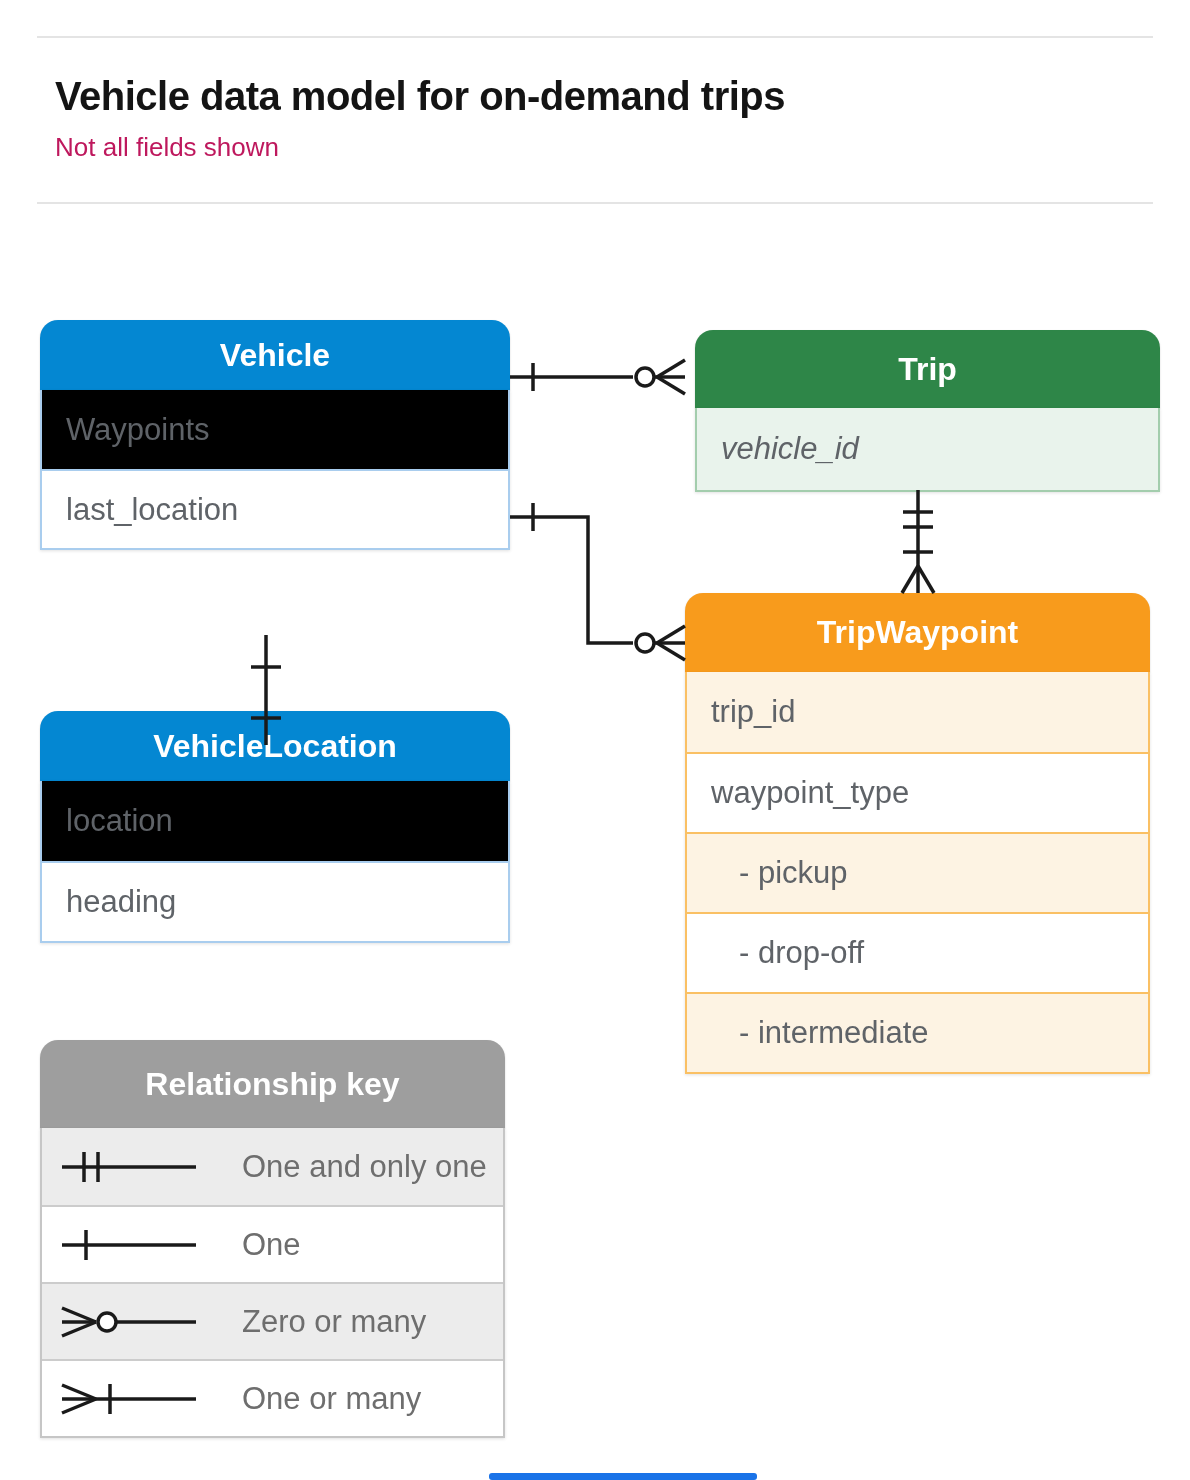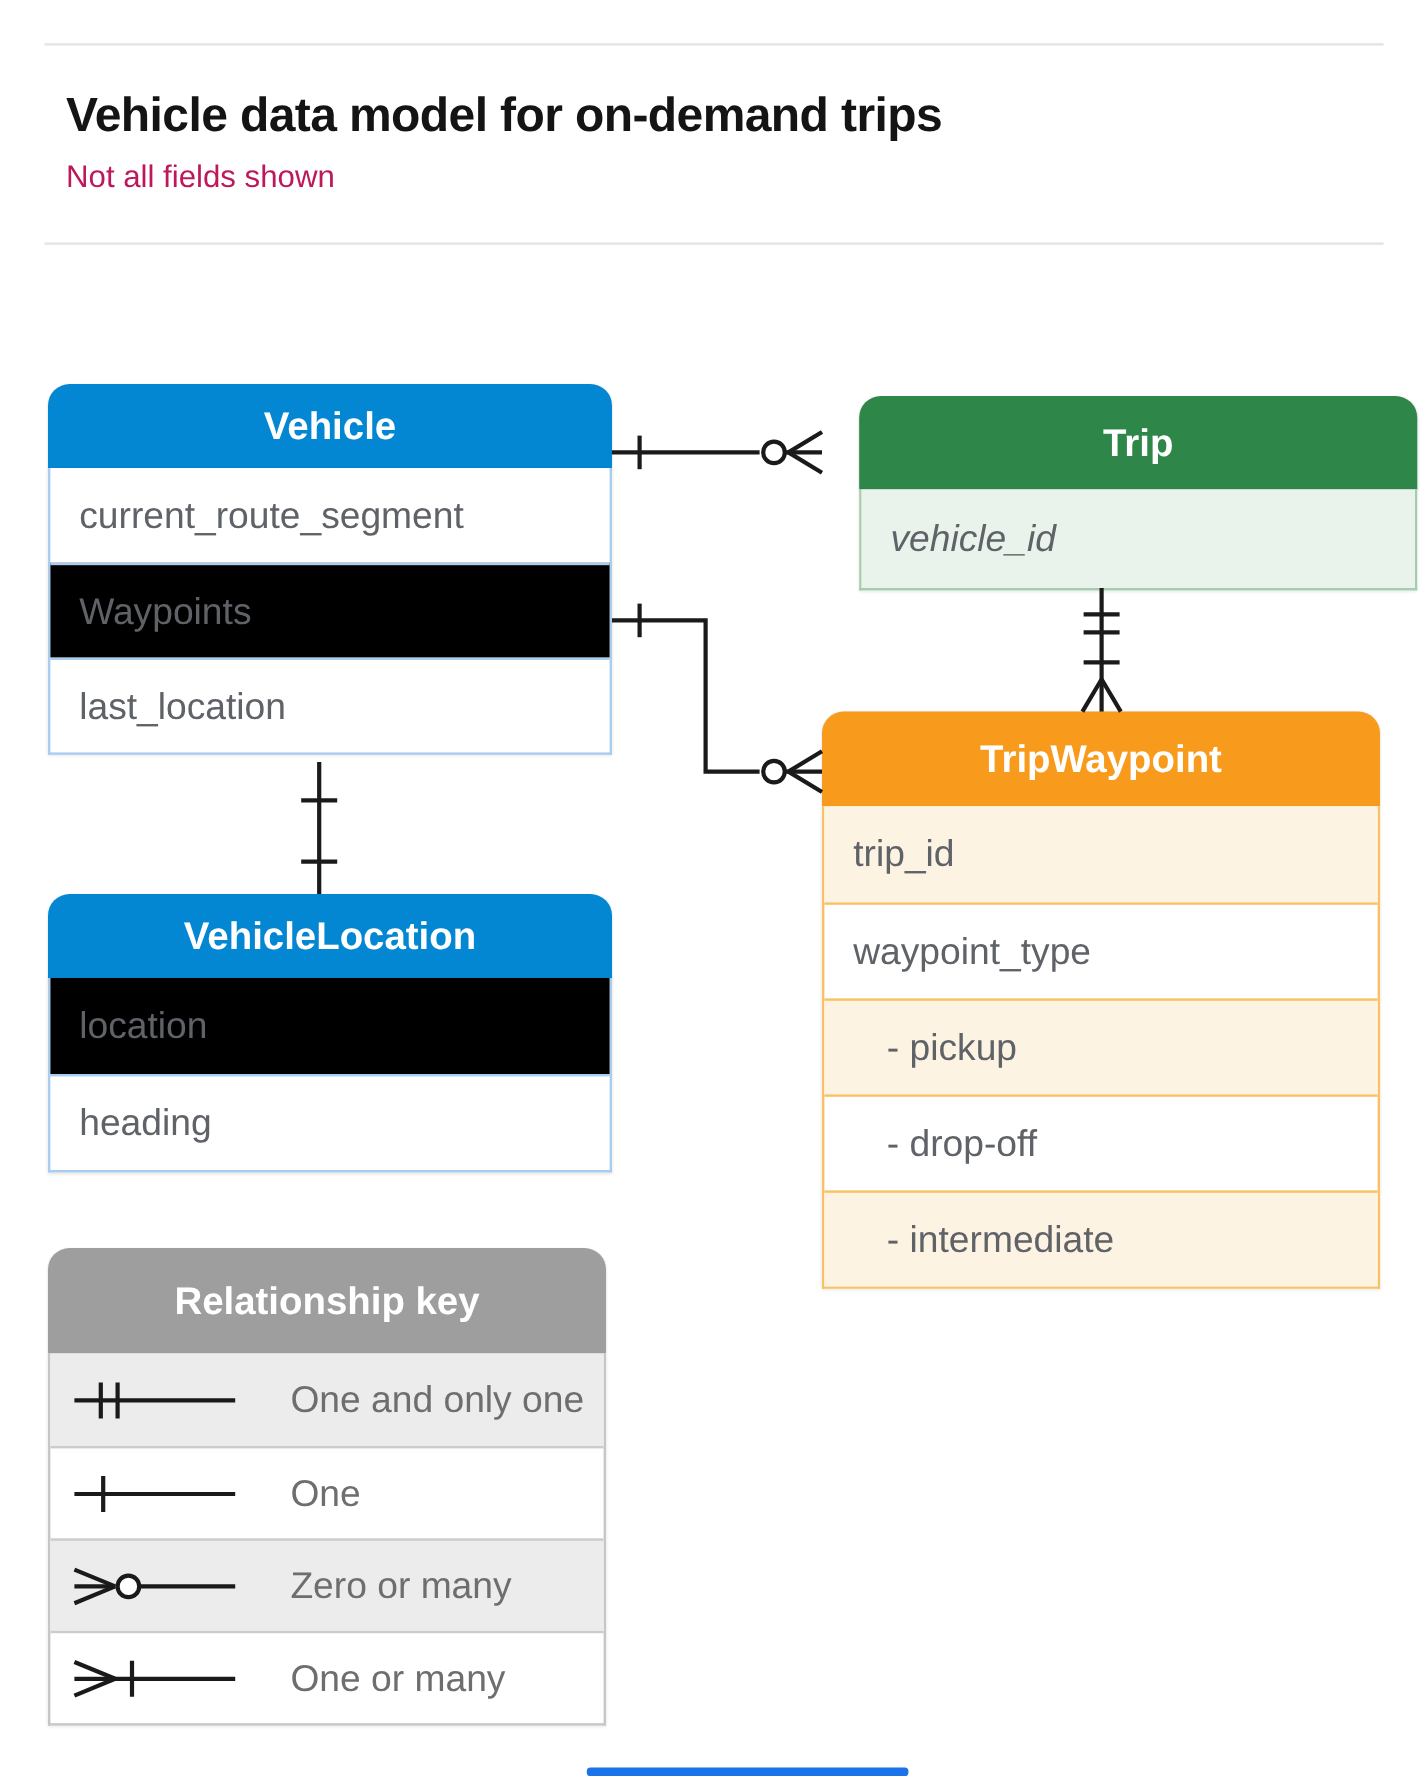--- a/index.html
+++ b/index.html
@@ -29,29 +29,29 @@
     box-shadow:0 1px 3px rgba(0,0,0,0.12);}
   .entity .row{
     display:flex;align-items:center;padding-left:24px;
     font-size:31px;color:#5f6368;box-sizing:border-box;border-top-style:solid;border-top-width:2px;
   }
   .entity .row:first-child{border-top:none;}
   .entity .row.indent{padding-left:52px;}
 
   
   #vehicle-table{left:40px;top:320px;width:470px;}
-  #vehiclelocation-table{left:40px;top:745px;width:470px;}
+  #vehiclelocation-table{left:40px;top:711px;width:470px;}
   .blue .hdr{background:#0487d2;height:70px;}
   .blue .rows{border-color:#a9cdee;}
   .blue .row{border-top-color:#a9cdee;height:79px;}
   #vehiclelocation-table .row{height:80px;}
   .row.tint-blue{background:#000000;}
 
   
-  #trip-table{left:716px;top:330px;width:465px;}
+  #trip-table{left:695px;top:330px;width:465px;}
   .green .hdr{background:#2e8648;height:78px;}
   .green .rows{border-color:#a3cdad;}
   .green .row{border-top-color:#a3cdad;height:82px;}
   .row.tint-green{background:#e9f3ec;font-style:italic;}
 
   
   #tripwaypoint-table{left:685px;top:593px;width:465px;}
   .orange .hdr{background:#f89b1c;height:79px;}
   .orange .rows{border-color:#fac064;}
   .orange .row{border-top-color:#fac064;height:80px;}
@@ -81,21 +81,20 @@
 <body>
 
 <div class="rule" id="rule-top"></div>
 <div id="page-title">Vehicle data model for on-demand trips</div>
 <div id="page-subtitle">Not all fields shown</div>
 <div class="rule" id="rule-bottom"></div>
 
 <div class="entity blue" id="vehicle-table">
   <div class="hdr">Vehicle</div>
   <div class="rows">
-    <div class="row">current_route_segment</div>
     <div class="row tint-blue">Waypoints</div>
     <div class="row">last_location</div>
   </div>
 </div>
 
 <div class="entity green" id="trip-table">
   <div class="hdr">Trip</div>
   <div class="rows">
     <div class="row tint-green">vehicle_id</div>
   </div>

